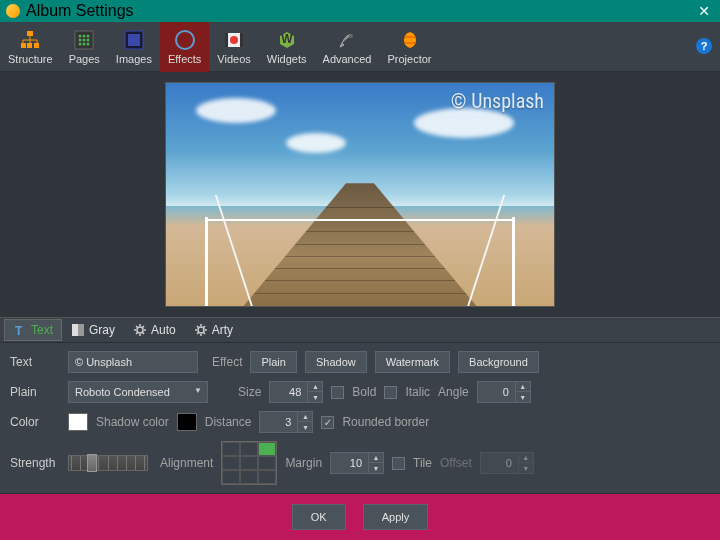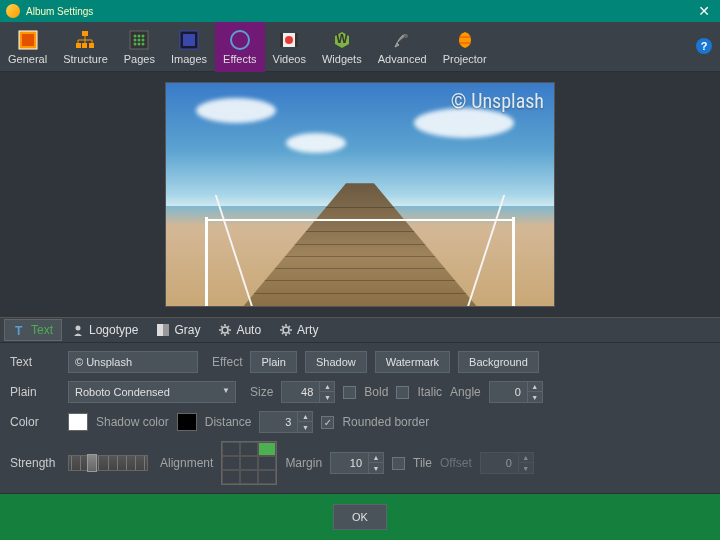--- a/index.html
+++ b/index.html
@@ -1,23 +1,23 @@
 <!DOCTYPE html>
 <html><head>
 <meta charset="utf-8">
 <style>
 *{box-sizing:border-box;margin:0;padding:0;font-family:Arial,sans-serif;font-size:12px;color:#e0e0e0;user-select:none}
 body{background:#3a4149;width:720px;height:540px;overflow:hidden;display:flex;flex-direction:column}
 .titlebar{background:#008578;height:22px;display:flex;align-items:center;padding:0 6px}
 .titlebar .app-icon{width:14px;height:14px;background:linear-gradient(135deg,#ffd54f,#ff9800);border-radius:50%;margin-right:6px}
-.titlebar .title{color:#fef9c3;flex:1;font-size:10px}
+.titlebar .title{color:#000000;flex:1;font-size:16px}
 .titlebar .close{color:#fff;font-size:14px;cursor:pointer;padding:0 4px}
 .toolbar{background:#3a4149;height:50px;display:flex;align-items:center;border-bottom:1px solid #2a2f35;position:relative}
 .toolbar .tab{display:flex;flex-direction:column;align-items:center;justify-content:center;padding:4px 8px;height:50px;cursor:pointer;gap:2px}
-.toolbar .tab.active{background:#701a75}
+.toolbar .tab.active{background:#7f1d1d}
 .toolbar .tab .ticon{width:22px;height:22px;display:flex;align-items:center;justify-content:center}
 .toolbar .tab .tlabel{font-size:11px;color:#ddd}
 .help-icon{position:absolute;right:8px;top:16px;width:16px;height:16px;background:#1976d2;border-radius:50%;color:#fff;display:flex;align-items:center;justify-content:center;font-size:11px;font-weight:bold;cursor:pointer}
 .preview-area{flex:1;background:#2f353b;display:flex;align-items:center;justify-content:center;padding:10px}
 .preview-img{width:390px;height:225px;position:relative;overflow:hidden;border:1px solid #555}
 .sky{position:absolute;inset:0;background:linear-gradient(to bottom,#3a7bc8 0%,#5ba3d0 30%,#a8d5e8 50%,#cfe8f0 55%)}
 .cloud{position:absolute;background:rgba(255,255,255,0.85);border-radius:50%;filter:blur(2px)}
 .beach{position:absolute;bottom:0;left:0;right:0;height:45%;background:linear-gradient(to bottom,#7fb8d0 0%,#d4b896 20%,#c9a876 100%)}
 .pier{position:absolute;bottom:0;left:50%;transform:translateX(-50%);width:60%;height:55%;background:linear-gradient(to top,#8b6f47 0%,#a0845c 40%,#6b5a42 100%);clip-path:polygon(0% 100%,100% 100%,56% 0%,44% 0%)}
 .plank{position:absolute;left:0;right:0;height:1px;background:rgba(0,0,0,0.25)}
@@ -26,64 +26,55 @@
 .subtab{display:flex;align-items:center;gap:4px;padding:3px 8px;cursor:pointer;border:1px solid transparent;height:22px}
 .subtab.active{background:#4a525a;border:1px solid #666}
 .subtab.active .stlabel{color:#4caf50}
 .subtab .sticon{width:14px;height:14px;display:flex;align-items:center;justify-content:center}
 .controls{background:#3a4149;padding:8px 10px;display:flex;flex-direction:column;gap:8px}
 .row{display:flex;align-items:center;gap:8px}
 .lbl{color:#ccc;font-size:12px;min-width:50px}
 .lbl-s{color:#a3a3a3;font-size:12px}
 input[type=text],select,.numbox{background:#4a525a;border:1px solid #5a6570;color:#e0e0e0;padding:3px 6px;height:22px;font-size:11px}
 input[type=text]{width:130px}
-select{width:168px;appearance:none;padding-right:20px}
+select{width:140px;appearance:none;padding-right:20px}
 .select-wrap{position:relative;display:inline-block}
 .select-wrap::after{content:"▼";position:absolute;right:6px;top:5px;font-size:8px;color:#ccc;pointer-events:none}
 .btn{background:#4a525a;border:1px solid #5a6570;color:#e0e0e0;padding:4px 10px;height:22px;cursor:pointer;font-size:11px}
 .spinner{display:flex;}
 .spinner input{width:38px;text-align:right;border-right:none}
 .spinner .spins{display:flex;flex-direction:column;border:1px solid #5a6570;height:22px}
 .spinner .spins div{background:#4a525a;width:14px;height:10px;font-size:7px;display:flex;align-items:center;justify-content:center;cursor:pointer;color:#ccc}
 .spinner .spins div:first-child{border-bottom:1px solid #5a6570}
 .chk{width:13px;height:13px;background:#4a525a;border:1px solid #6a7580;display:inline-flex;align-items:center;justify-content:center;cursor:pointer}
 .chk.checked::after{content:"✓";font-size:10px;color:#ccc}
 .swatch{width:20px;height:18px;border:1px solid #666;cursor:pointer}
 .swatch.white{background:#fff}
 .swatch.black{background:#000}
 .slider{width:80px;height:16px;background:linear-gradient(to bottom,#555,#444);border:1px solid #666;position:relative;cursor:pointer}
 .slider .ticks{position:absolute;inset:0;display:flex;justify-content:space-between;padding:0 2px}
 .slider .ticks span{width:1px;height:100%;background:#777}
 .slider .thumb{position:absolute;width:10px;height:18px;background:linear-gradient(#888,#666);border:1px solid #999;top:-2px;left:18px}
 .align-grid{display:grid;grid-template-columns:repeat(3,18px);grid-template-rows:repeat(3,14px);border:1px solid #666}
 .align-grid div{border:1px solid #555;cursor:pointer}
 .align-grid div.sel{background:#4caf50}
-.footer{display:flex;justify-content:center;gap:17px;padding:10px;background:#15803d;border-top:1px solid #2a2f35}
+.footer{display:flex;justify-content:center;gap:17px;padding:10px;background:#be185d;border-top:1px solid #2a2f35}
 .footer .btn{padding:5px 18px;height:26px}
 .disabled{opacity:0.5}
 </style>
 </head>
 <body>
 
 <div class="titlebar">
   <div class="app-icon"></div>
   <div class="title">Album Settings</div>
   <div class="close">✕</div>
 </div>
 
 <div class="toolbar">
-  <div class="tab">
-    <div class="ticon">
-        <svg width="22" height="22">
-          <rect x="2" y="2" width="18" height="18" fill="#ff9800" stroke="#fff" stroke-width="1"></rect>
-          <rect x="5" y="5" width="12" height="12" fill="#e65100"></rect>
-        </svg>
-      </div>
-    <div class="tlabel">General</div>
-  </div>
   <div class="tab">
     <div class="ticon">
         <svg width="22" height="22">
           <rect x="8" y="2" width="6" height="5" fill="#ff9800"></rect>
           <rect x="2" y="14" width="5" height="5" fill="#ff9800"></rect>
           <rect x="8" y="14" width="5" height="5" fill="#ff9800"></rect>
           <rect x="15" y="14" width="5" height="5" fill="#ff9800"></rect>
           <path d="M11 7 v4 M4 14 v-3 h14 v3 M11 11 v3" stroke="#ff9800" fill="none"></path>
         </svg>
       </div>
@@ -195,29 +186,20 @@
     <div class="sticon">
         <svg width="14" height="14">
           <text x="2" y="12" font-size="13" fill="#5a9fd4" font-weight="bold" font-family="serif">T</text>
         </svg>
       </div>
     <span class="stlabel">Text</span>
   </div>
   <div class="subtab">
     <div class="sticon">
         <svg width="14" height="14">
-          <circle cx="7" cy="5" r="2.5" fill="#ccc"></circle>
-          <path d="M3 13 q4-5 8 0" fill="#ccc"></path>
-        </svg>
-      </div>
-    <span class="stlabel">Logotype</span>
-  </div>
-  <div class="subtab">
-    <div class="sticon">
-        <svg width="14" height="14">
           <rect x="1" y="1" width="12" height="12" fill="#999"></rect>
           <rect x="1" y="1" width="6" height="12" fill="#ddd"></rect>
         </svg>
       </div>
     <span class="stlabel">Gray</span>
   </div>
   <div class="subtab">
     <div class="sticon">
         <svg width="14" height="14">
           <circle cx="7" cy="7" r="3" fill="none" stroke="#ccc" stroke-width="1.5"></circle>
@@ -243,21 +225,21 @@
     <input type="text" value="© Unsplash" style="">
     <span class="lbl-s" style="margin-left:6px">Effect</span>
     <button class="btn">Plain</button>
     <button class="btn">Shadow</button>
     <button class="btn">Watermark</button>
     <button class="btn">Background</button>
   </div>
   <div class="row">
     <span class="lbl">Plain</span>
     <div class="select-wrap"><select><option>Roboto Condensed</option></select></div>
-    <span class="lbl-s" style="margin-left:6px">Size</span>
+    <span class="lbl-s" style="margin-left:22px">Size</span>
     <div class="spinner">
         <input type="text" class="numbox" value="48" style="">
         <div class="spins">
           <div>▲</div>
           <div>▼</div>
         </div>
       </div>
     <span class="chk"></span>
     <span class="lbl-s">Bold</span>
     <span class="chk"></span>
@@ -331,13 +313,14 @@
         <div class="spins">
           <div>▲</div>
           <div>▼</div>
         </div>
       </div>
   </div>
 </div>
 
 <div class="footer">
   <button class="btn">OK</button>
+  <button class="btn">Apply</button>
 </div>
 
 </body></html>

